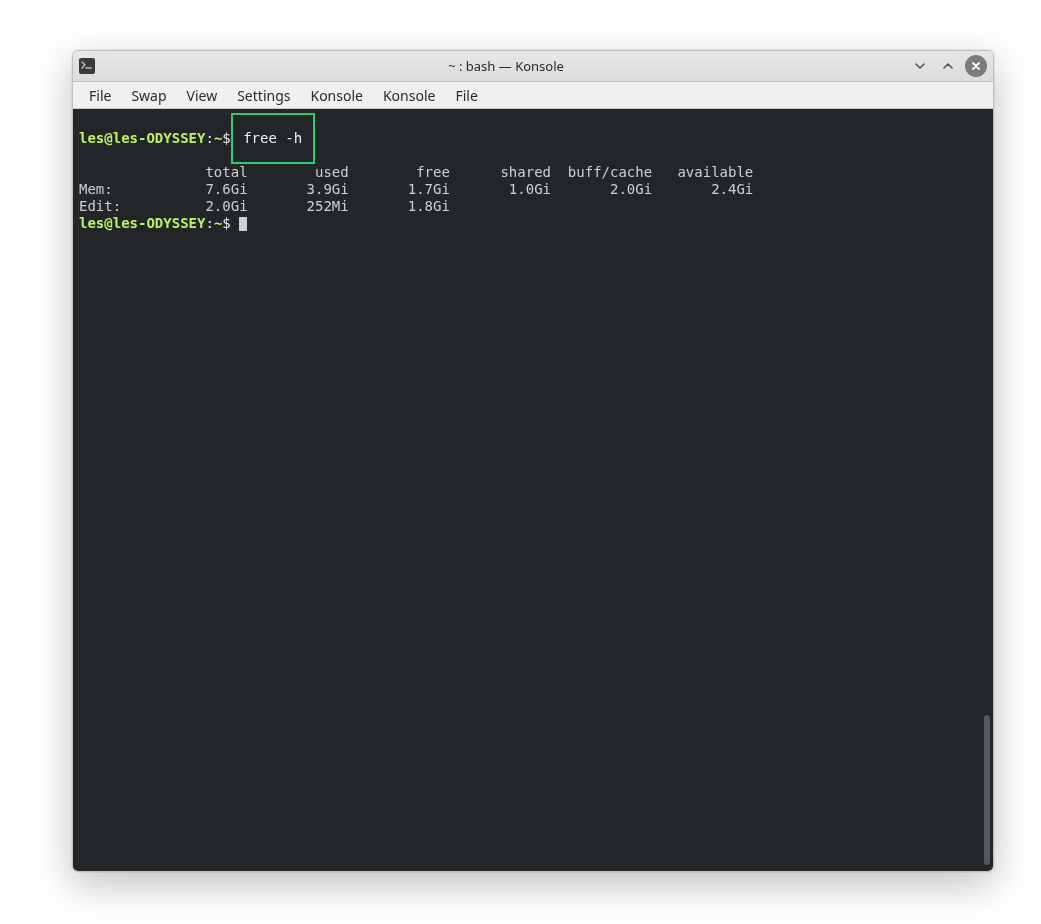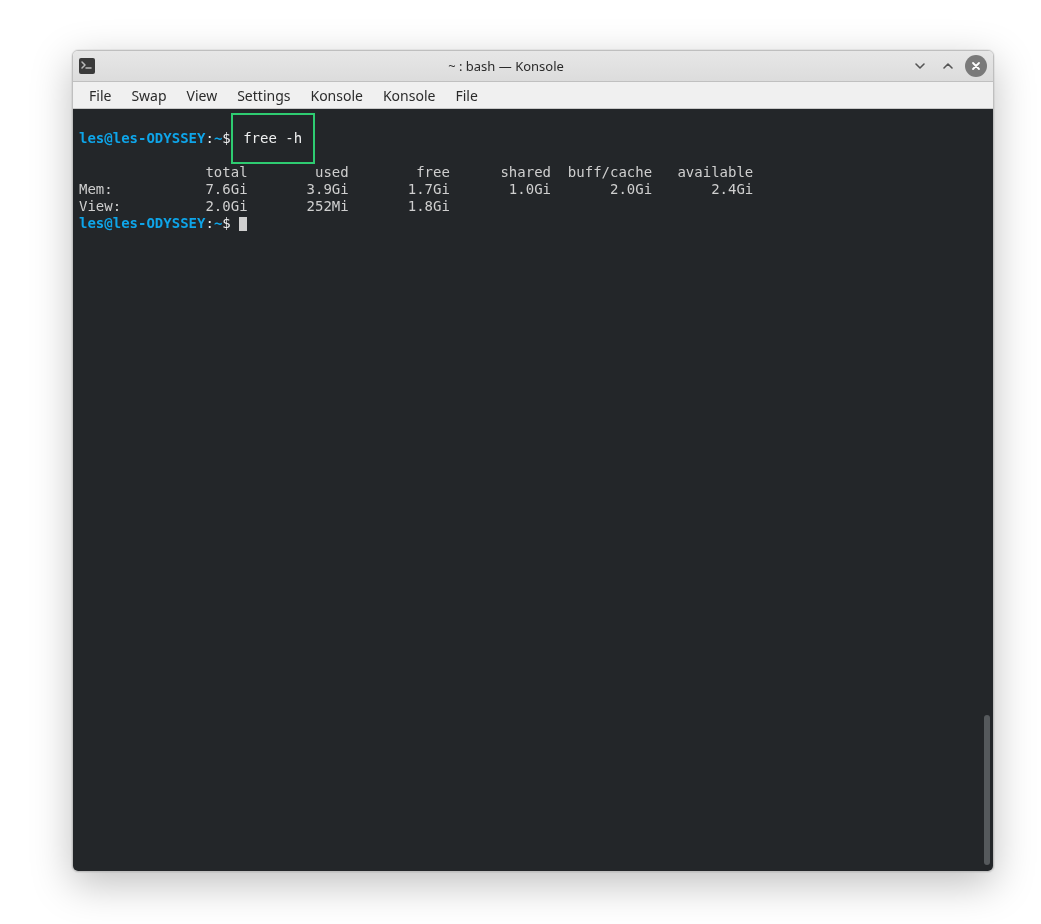--- a/index.html
+++ b/index.html
@@ -91,21 +91,21 @@
     font-size: 14px;
     line-height: 17px;
     padding: 4px 6px 6px 6px;
     position: relative;
     overflow: hidden;
   }
   .terminal pre {
     margin: 0;
     white-space: pre;
   }
-  .prompt { color: #0ea5e9; font-weight: bold; }
+  .prompt { color: #bef264; font-weight: bold; }
   .fg-white { color: #eff0f1; }
   .highlight-box {
     border: 2px solid #2ecc71;
     padding: 16px 2px;
     display: inline-block;
     line-height: 15px;
     height: 15px;
   }
   .cursor-block {
     display: inline-block;
@@ -165,18 +165,18 @@
     <div class="menu-item">Settings</div>
     <div class="menu-item">Konsole</div>
     <div class="menu-item">Konsole</div>
     <div class="menu-item">File</div>
   </div>
 
   <div class="terminal">
 <pre><span class="prompt">les@les-ODYSSEY</span><span class="fg-white">:</span><span class="prompt">~</span><span class="fg-white">$</span><span class="highlight-box fg-white"> free -h </span>
 <span>               total        used        free      shared  buff/cache   available</span>
 <span>Mem:           7.6Gi       3.9Gi       1.7Gi       1.0Gi       2.0Gi       2.4Gi</span>
-<span>View:          2.0Gi       252Mi       1.8Gi</span>
+<span>Edit:          2.0Gi       252Mi       1.8Gi</span>
 <span class="prompt">les@les-ODYSSEY</span><span class="fg-white">:</span><span class="prompt">~</span><span class="fg-white">$</span> <span class="cursor-block"></span></pre>
     <div class="scrollbar"></div>
   </div>
 
 </div>
 
 </body></html>

